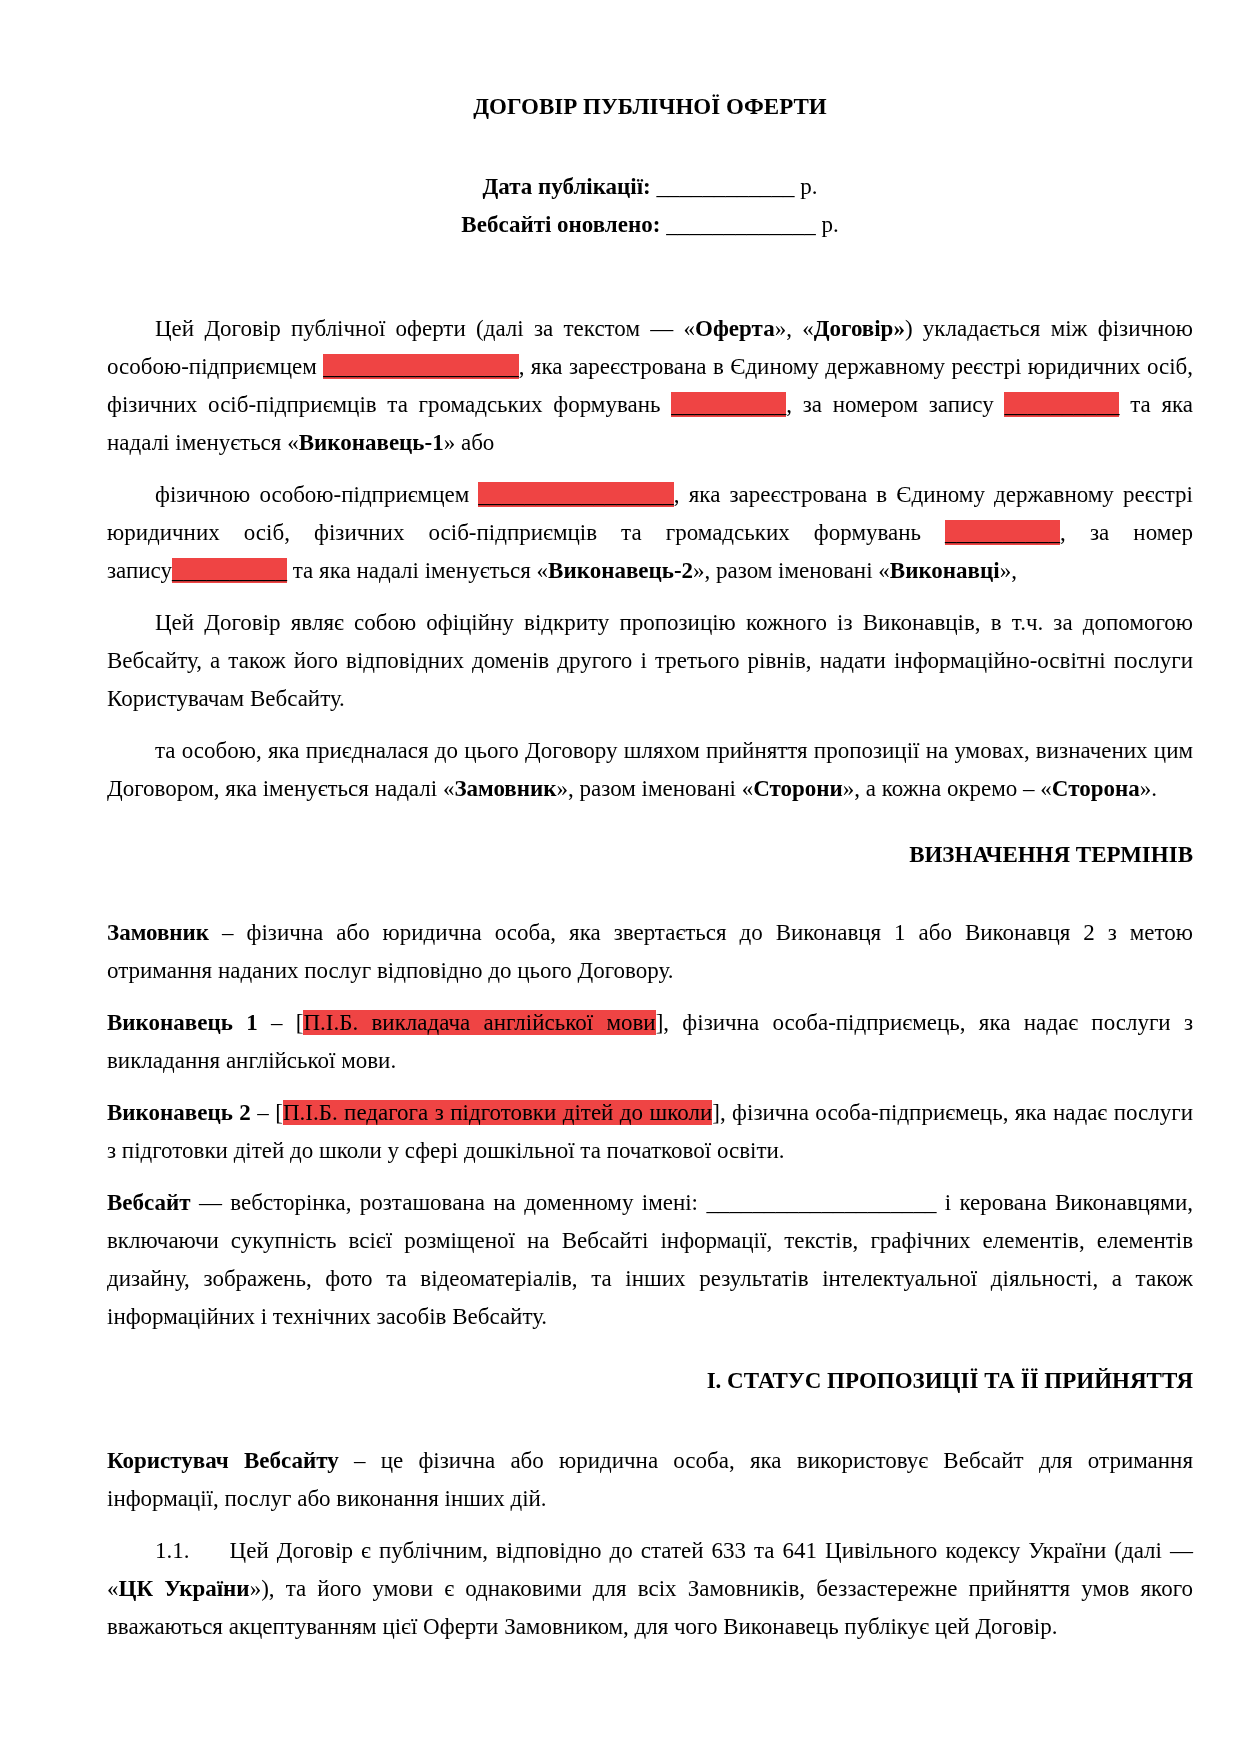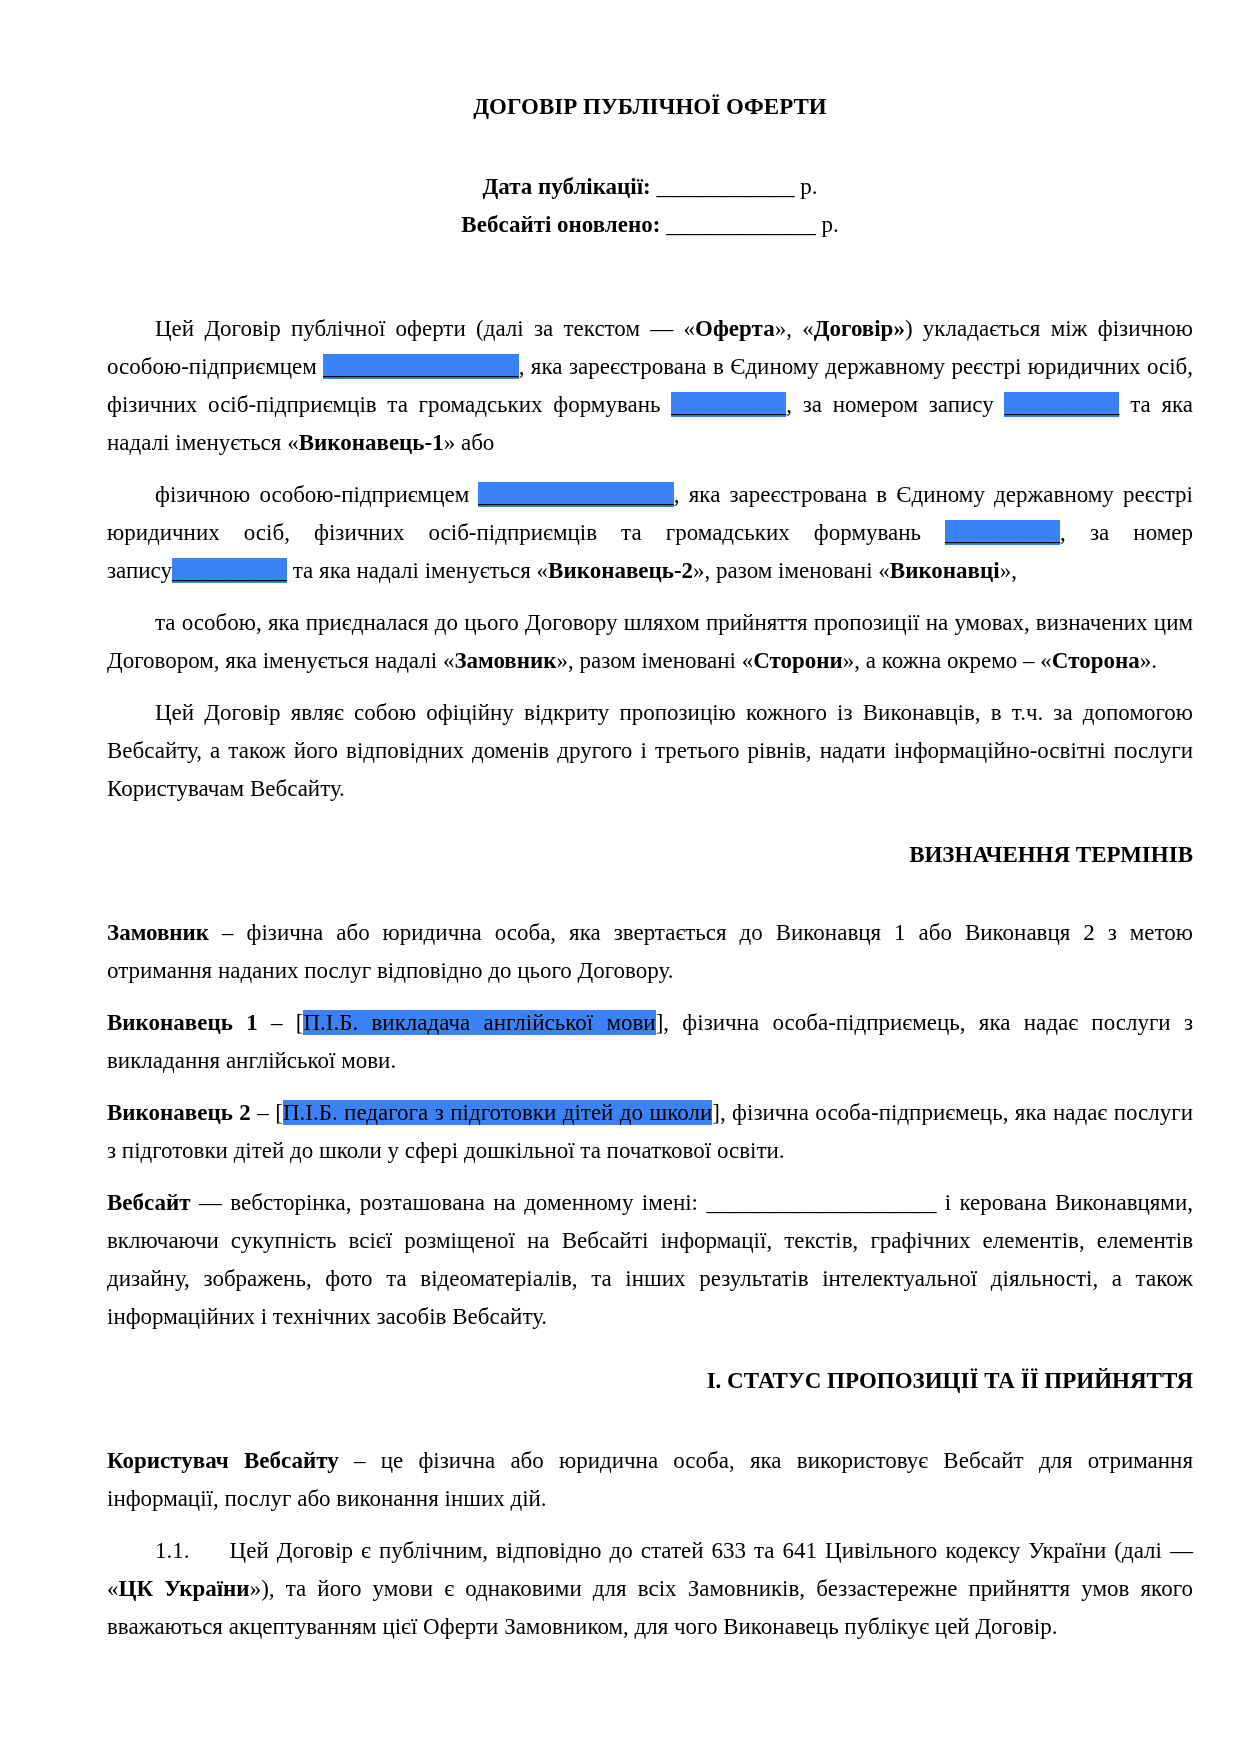--- a/index.html
+++ b/index.html
@@ -24,34 +24,34 @@
     line-height:38px;
   }
   .blk{margin:0 0 14px 0;text-align:justify;}
   .fields{text-align:center;margin-bottom:0;}
   .heading{text-align:right;font-weight:bold;}
   .indent{text-indent:48px;}
   .mt-para1{margin-top:66px;}
   .h-terms{margin-top:28px;margin-bottom:40px;}
   .h-status{margin-top:26px;margin-bottom:42px;}
   .b{font-weight:bold;}
-  .hl{background:#3b82f6;}
+  .hl{background:#ef4444;}
 </style>
 </head>
 <body>
 
 <div class="page">
   <h1 class="doc-title">ДОГОВІР ПУБЛІЧНОЇ ОФЕРТИ</h1>
   <div id="doc-blocks">
       <p class="blk fields"><span class="b">Дата публікації: </span><span>____________</span><span> р.</span></p>
       <p class="blk fields"><span class="b">Вебсайті оновлено: </span><span>_____________</span><span> р.</span></p>
       <p class="blk para indent mt-para1"><span>Цей Договір публічної оферти (далі за текстом — «</span><span class="b">Оферта</span><span>», «</span><span class="b">Договір»</span><span>) укладається між фізичною особою-підприємцем </span><span class="hl">_________________</span><span>, яка зареєстрована в Єдиному державному реєстрі юридичних осіб, фізичних осіб-підприємців та громадських формувань </span><span class="hl">__________</span><span>, за номером запису </span><span class="hl">__________</span><span> та яка надалі іменується «</span><span class="b">Виконавець-1</span><span>» або</span></p>
       <p class="blk para indent"><span> фізичною особою-підприємцем </span><span class="hl">_________________</span><span>, яка зареєстрована в Єдиному державному реєстрі юридичних осіб, фізичних осіб-підприємців та громадських формувань </span><span class="hl">__________</span><span>, за номер запису</span><span class="hl">__________</span><span> та яка надалі іменується «</span><span class="b">Виконавець-2</span><span>», разом іменовані «</span><span class="b">Виконавці</span><span>»,</span></p>
+      <p class="blk para indent"><span>Цей Договір являє собою офіційну відкриту пропозицію кожного із Виконавців, в т.ч. за допомогою Вебсайту, а також його відповідних доменів другого і третього рівнів, надати інформаційно-освітні послуги Користувачам Вебсайту.</span></p>
       <p class="blk para indent"><span>та особою, яка приєдналася до цього Договору шляхом прийняття пропозиції на умовах, визначених цим Договором, яка іменується надалі «</span><span class="b">Замовник</span><span>», разом іменовані «</span><span class="b">Сторони</span><span>», а кожна окремо – «</span><span class="b">Сторона</span><span>».</span></p>
-      <p class="blk para indent"><span>Цей Договір являє собою офіційну відкриту пропозицію кожного із Виконавців, в т.ч. за допомогою Вебсайту, а також його відповідних доменів другого і третього рівнів, надати інформаційно-освітні послуги Користувачам Вебсайту.</span></p>
       <p class="blk heading h-terms"><span class="b">ВИЗНАЧЕННЯ ТЕРМІНІВ</span></p>
       <p class="blk para"><span class="b">Замовник</span><span> –  фізична або юридична особа, яка звертається до Виконавця 1 або Виконавця 2 з метою отримання наданих послуг відповідно до цього Договору.</span></p>
       <p class="blk para"><span class="b">Виконавець 1</span><span> – [</span><span class="hl">П.І.Б. викладача англійської мови</span><span>], фізична особа-підприємець, яка надає послуги з викладання англійської мови.</span></p>
       <p class="blk para"><span class="b">Виконавець 2</span><span> – [</span><span class="hl">П.І.Б. педагога з підготовки дітей до школи</span><span>], фізична особа-підприємець, яка надає послуги з підготовки дітей до школи у сфері дошкільної та початкової освіти.</span></p>
       <p class="blk para"><span class="b">Вебсайт</span><span> — вебсторінка, розташована на доменному імені: </span><span>____________________</span><span> і керована Виконавцями, включаючи сукупність всієї розміщеної на Вебсайті інформації, текстів, графічних елементів, елементів дизайну, зображень, фото та відеоматеріалів, та інших результатів інтелектуальної діяльності, а також інформаційних і технічних засобів Вебсайту.</span></p>
       <p class="blk heading h-status"><span class="b">І. СТАТУС ПРОПОЗИЦІЇ ТА ЇЇ ПРИЙНЯТТЯ</span></p>
       <p class="blk para"><span class="b">Користувач Вебсайту</span><span> – це фізична або юридична особа, яка використовує Вебсайт для отримання інформації, послуг або виконання інших дій.</span></p>
       <p class="blk para indent"><span>1.1.&nbsp;&nbsp;&nbsp;&nbsp;&nbsp;Цей Договір є публічним, відповідно до статей 633 та 641 Цивільного кодексу України (далі — «</span><span class="b">ЦК України</span><span>»), та його умови є однаковими для всіх Замовників, беззастережне прийняття умов якого вважаються акцептуванням цієї Оферти Замовником, для чого Виконавець публікує цей Договір.</span></p>
     </div>
 </div>

